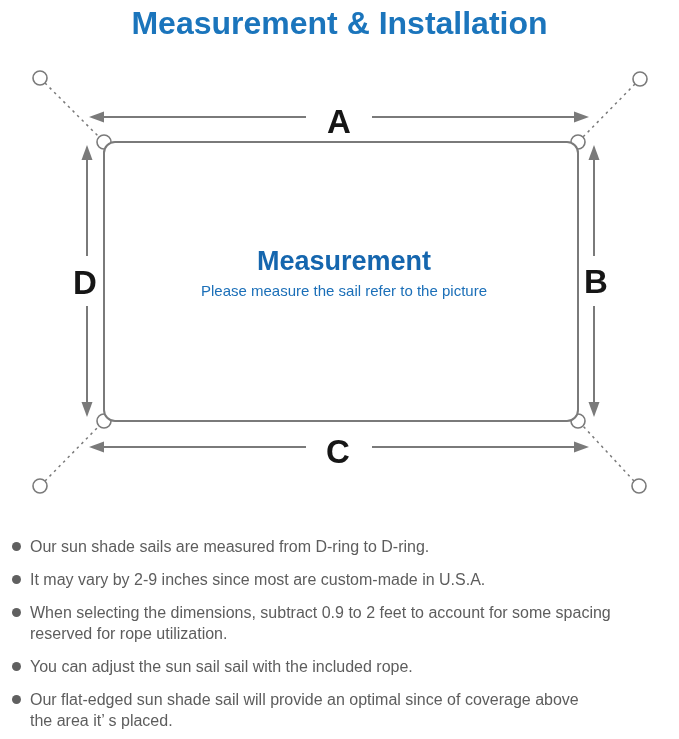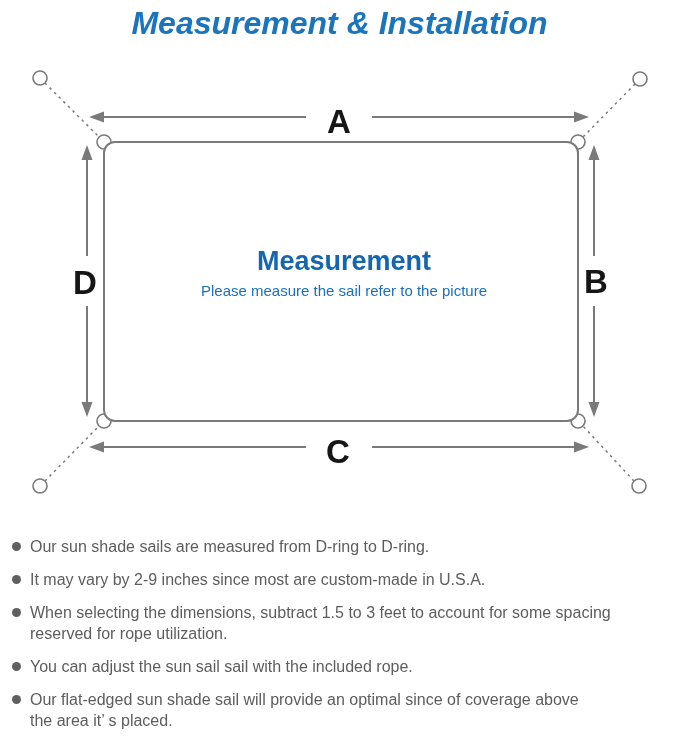--- a/index.html
+++ b/index.html
@@ -20,21 +20,20 @@
   .title {
     margin: 0;
     padding-top: 5px;
     height: 55px;
     text-align: center;
     font-size: 32px;
     font-weight: 700;
     letter-spacing: 0px;
     color: #1b75bc;
     font-family: "Liberation Sans", sans-serif;
-    font-style: italic;
   }
   .diagram {
     display: block;
     position: absolute;
     top: 60px;
     left: 0;
   }
   .dim-label {
     font-family: "Liberation Sans", sans-serif;
     font-size: 33px;
@@ -155,21 +154,21 @@
     <li class="note">
       <span class="dot"></span>
       <span class="note-text">Our sun shade sails are measured from D-ring to D-ring.</span>
     </li>
     <li class="note">
       <span class="dot"></span>
       <span class="note-text">It may vary by 2-9 inches since most are custom-made in U.S.A.</span>
     </li>
     <li class="note">
       <span class="dot"></span>
-      <span class="note-text">When selecting the dimensions, subtract 1.5 to 3 feet to account for some spacing
+      <span class="note-text">When selecting the dimensions, subtract 0.9 to 2 feet to account for some spacing
 reserved for rope utilization.</span>
     </li>
     <li class="note">
       <span class="dot"></span>
       <span class="note-text">You can adjust the sun sail sail with the included rope.</span>
     </li>
     <li class="note">
       <span class="dot"></span>
       <span class="note-text">Our flat-edged sun shade sail will provide an optimal since of coverage above
 the area it’ s placed.</span>

